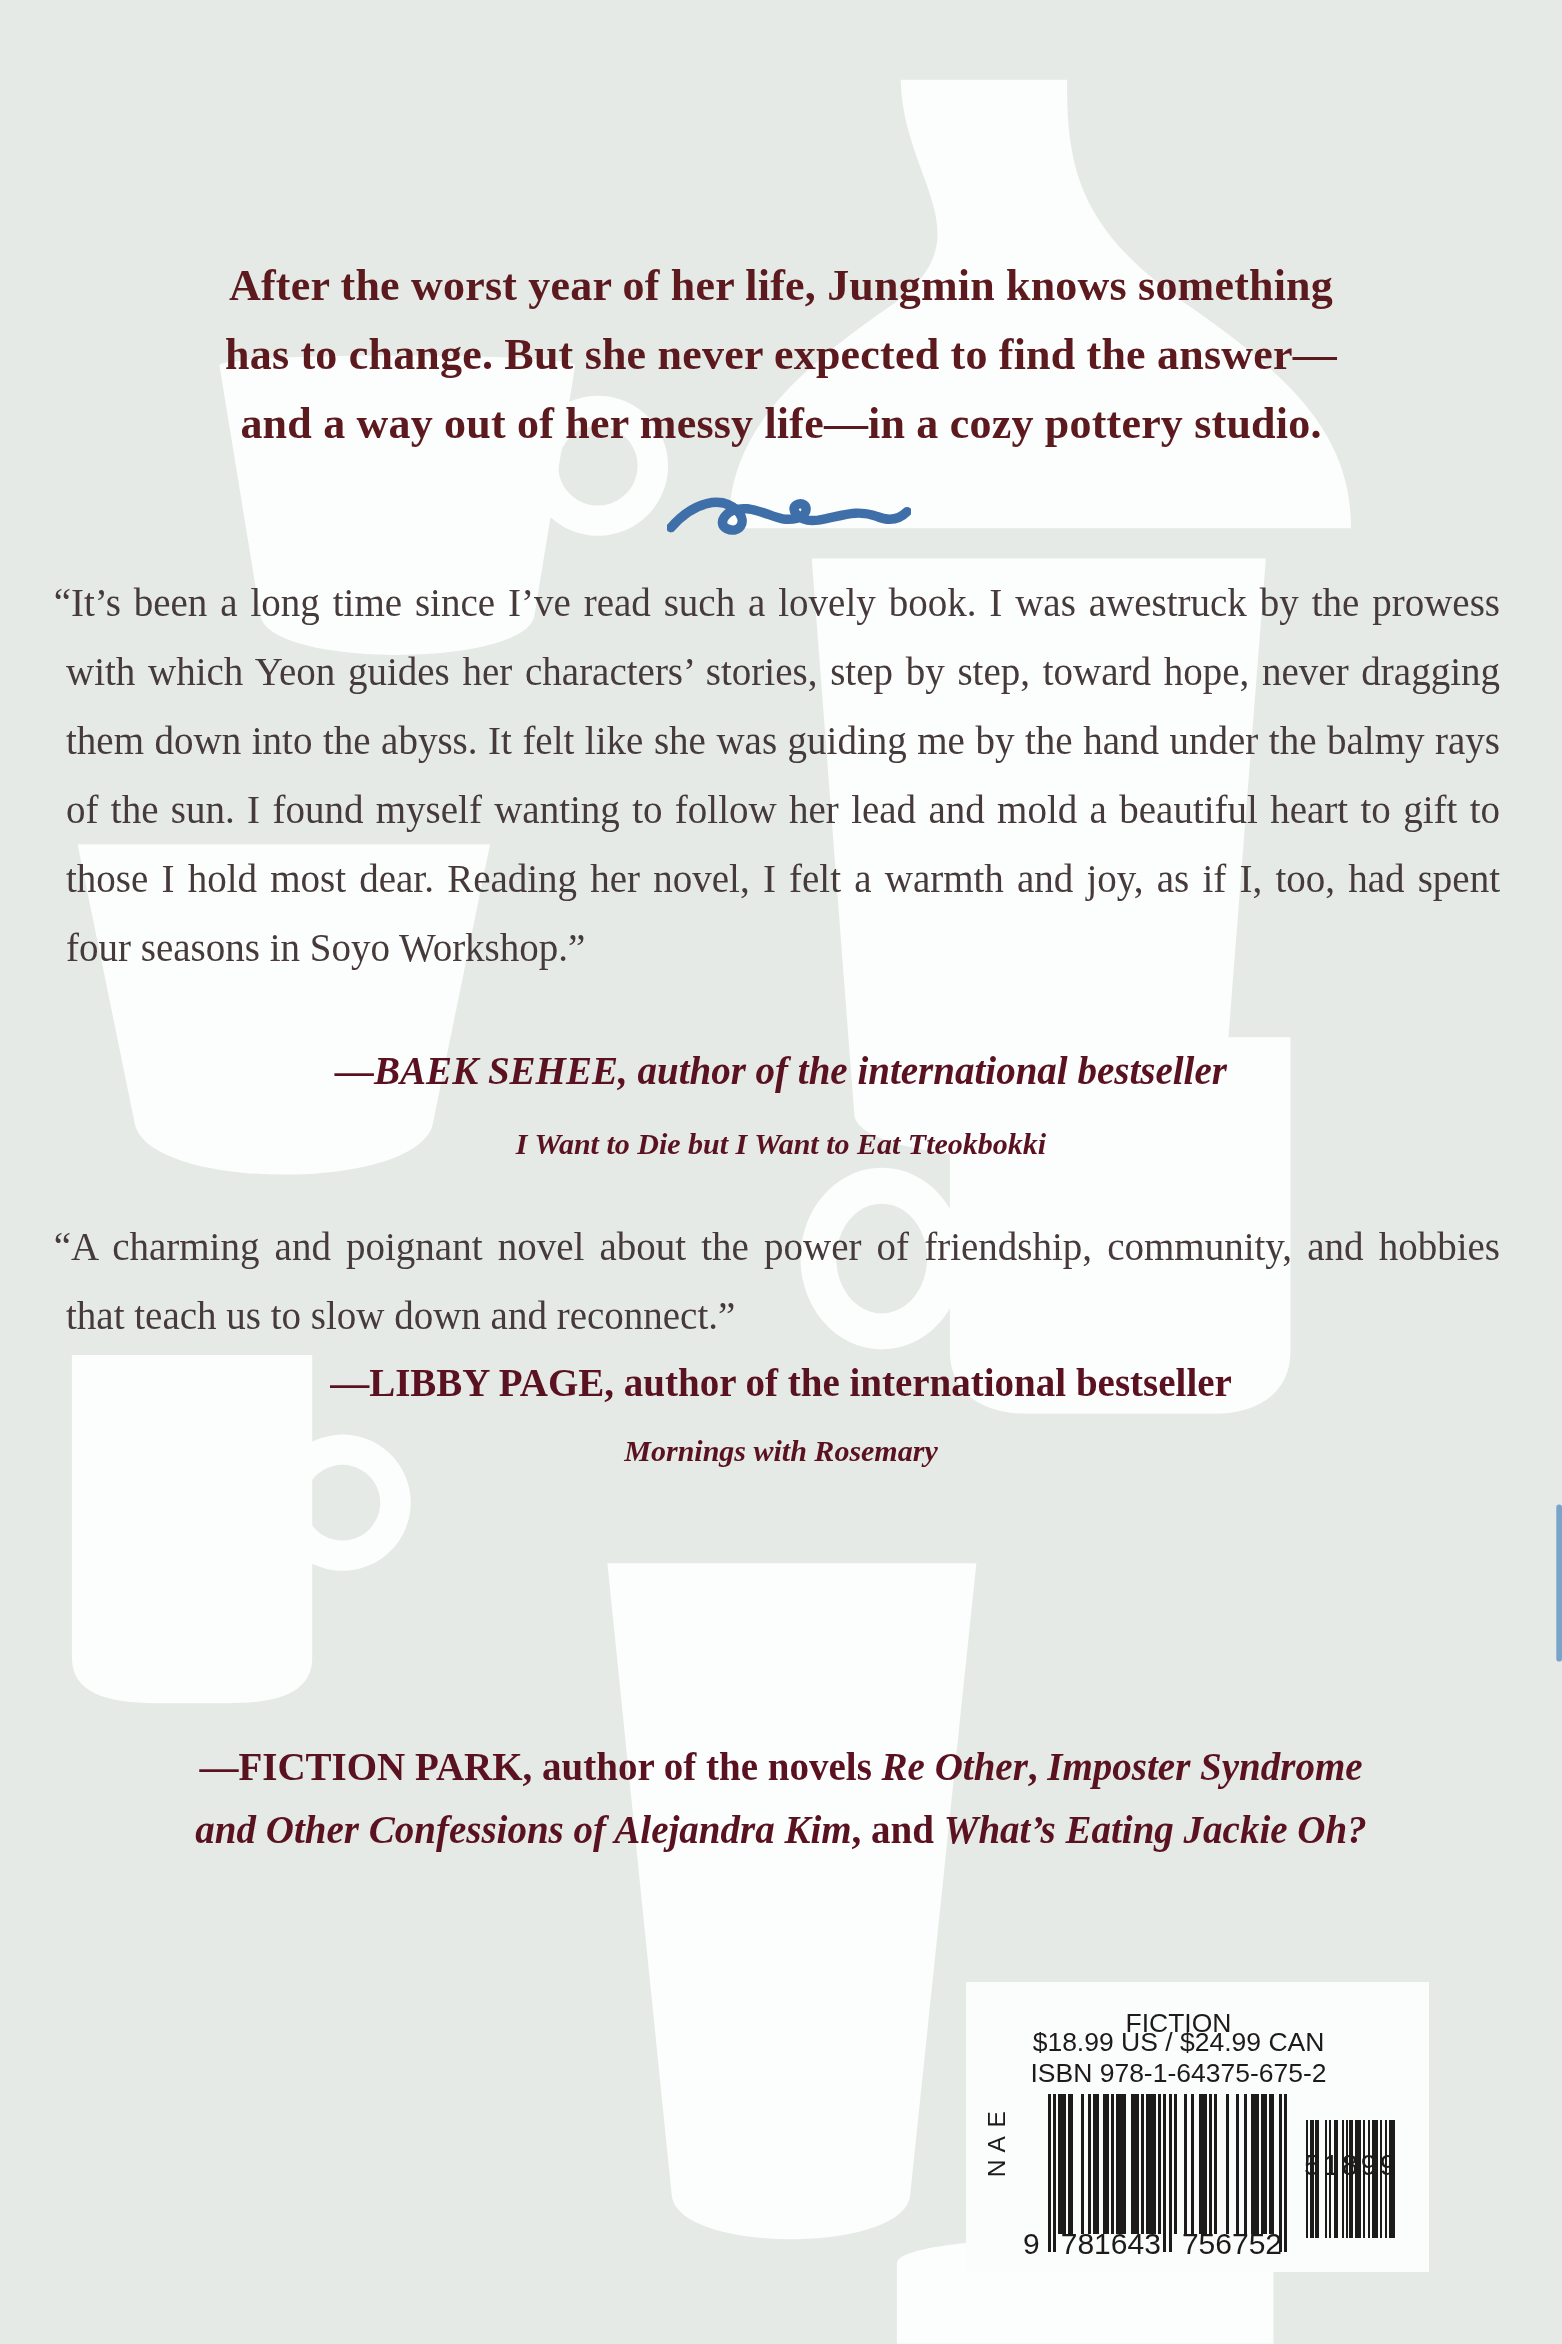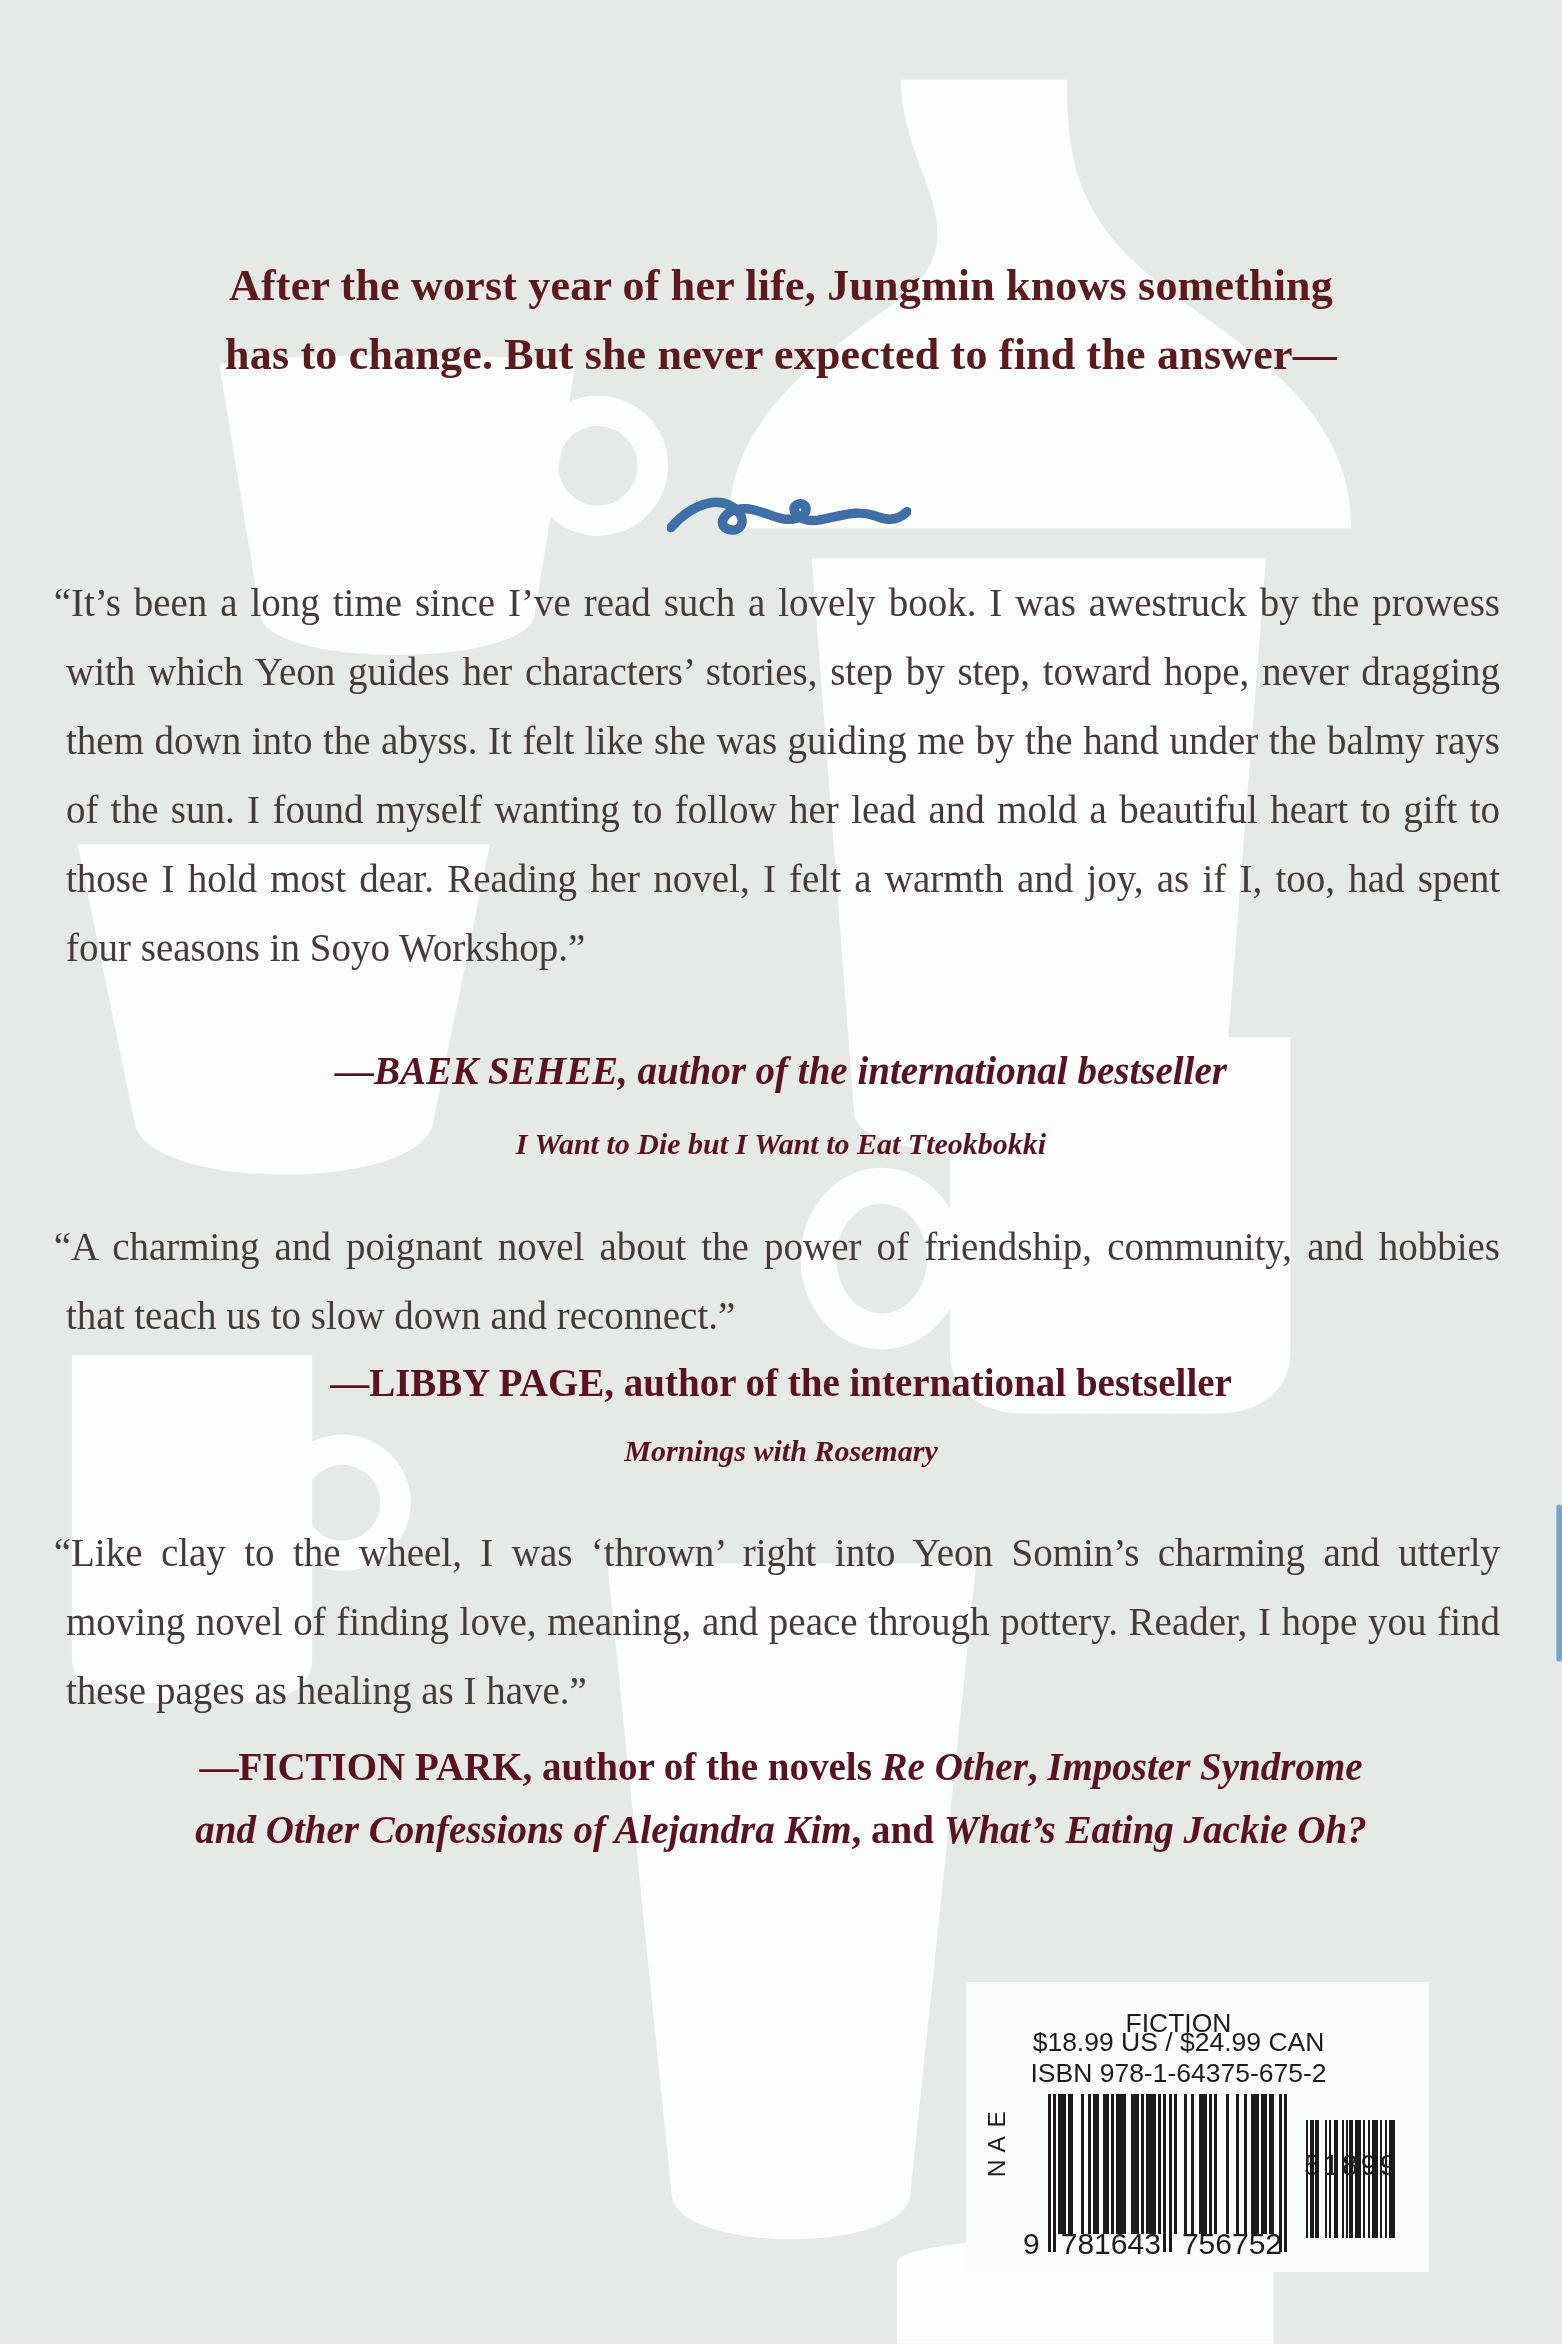--- a/index.html
+++ b/index.html
@@ -99,37 +99,37 @@
     <path d="M76 1432 L330 1432 L330 1752 C330 1788 296 1800 240 1800 L166 1800 C110 1800 76 1788 76 1752 Z"></path>
     <path fill-rule="evenodd" d="M362 1516 a72 72 0 1 0 0.2 0 Z M362 1548 a40 40 0 1 1 -0.2 0 Z"></path>
     <path d="M642 1652 L1032 1652 L962 2320 C956 2382 716 2382 710 2320 Z"></path>
     <path d="M948 2392 C948 2356 1346 2356 1346 2392 L1346 2477 L948 2477 Z"></path>
     <rect class="blue" x="1645" y="1590" width="6" height="166" rx="3"></rect>
   </svg>
 
   <div class="headline">
     <span>After the worst year of her life, Jungmin knows something</span>
     <span>has to change. But she never expected to find the answer—</span>
+    <span>and a way out of her messy life—in a cozy pottery studio.</span>
   </div>
 
   <svg class="squiggle" viewBox="0 0 258 54" aria-hidden="true">
     <path d="M4 42 C28 14 58 8 74 24 C86 36 76 49 63 43 C52 38 62 20 85 22 C108 25 118 37 138 32 C151 28 149 15 139 17 C128 20 137 37 160 34 C184 30 200 22 222 30 C236 36 246 33 254 25" fill="none" stroke="var(--flourish_blue)" stroke-width="10" stroke-linecap="round" stroke-linejoin="round"></path>
   </svg>
 
   <p class="quote q1">“It’s been a long time since I’ve read such a lovely book. I was awestruck by the prowess with which Yeon guides her characters’ stories, step by step, toward hope, never dragging them down into the abyss. It felt like she was guiding me by the hand under the balmy rays of the sun. I found myself wanting to follow her lead and mold a beautiful heart to gift to those I hold most dear. Reading her novel, I felt a warmth and joy, as if I, too, had spent four seasons in Soyo Workshop.”</p>
 
   <div class="attr a1"><span>—BAEK SEHEE,</span><span> author of the international bestseller</span></div>
   <div class="work w1">I Want to Die but I Want to Eat Tteokbokki</div>
 
   <p class="quote q2">“A charming and poignant novel about the power of friendship, community, and hobbies that teach us to slow down and reconnect.”</p>
 
   <div class="attr a2"><span>—LIBBY PAGE,</span><span> author of the international bestseller</span></div>
   <div class="work w2">Mornings with Rosemary</div>
 
-  <p class="quote q3">“Like clay to the wheel, I was ‘thrown’ right into Yeon Somin’s charming and utterly moving novel of finding love, meaning, and peace through pottery. Reader, I hope you find these pages as healing as I have.”</p>
 
   <div class="attr a3" id="attr3"><span>—FICTION PARK,</span><span> author of the novels </span><em>Re Other</em><span>, </span><em>Imposter Syndrome</em><br><em>and Other Confessions of Alejandra Kim</em><span>, and </span><em>What’s Eating Jackie Oh?</em></div>
 
   <div class="barcode-box">
     <div class="bc-text bc-cat">FICTION</div>
     <div class="bc-text bc-price">$18.99 US / $24.99 CAN</div>
     <div class="bc-text bc-isbn">ISBN 978-1-64375-675-2</div>
     <div class="bc-ean" id="eanLabel">
         <i>E</i>
         <i>A</i>

